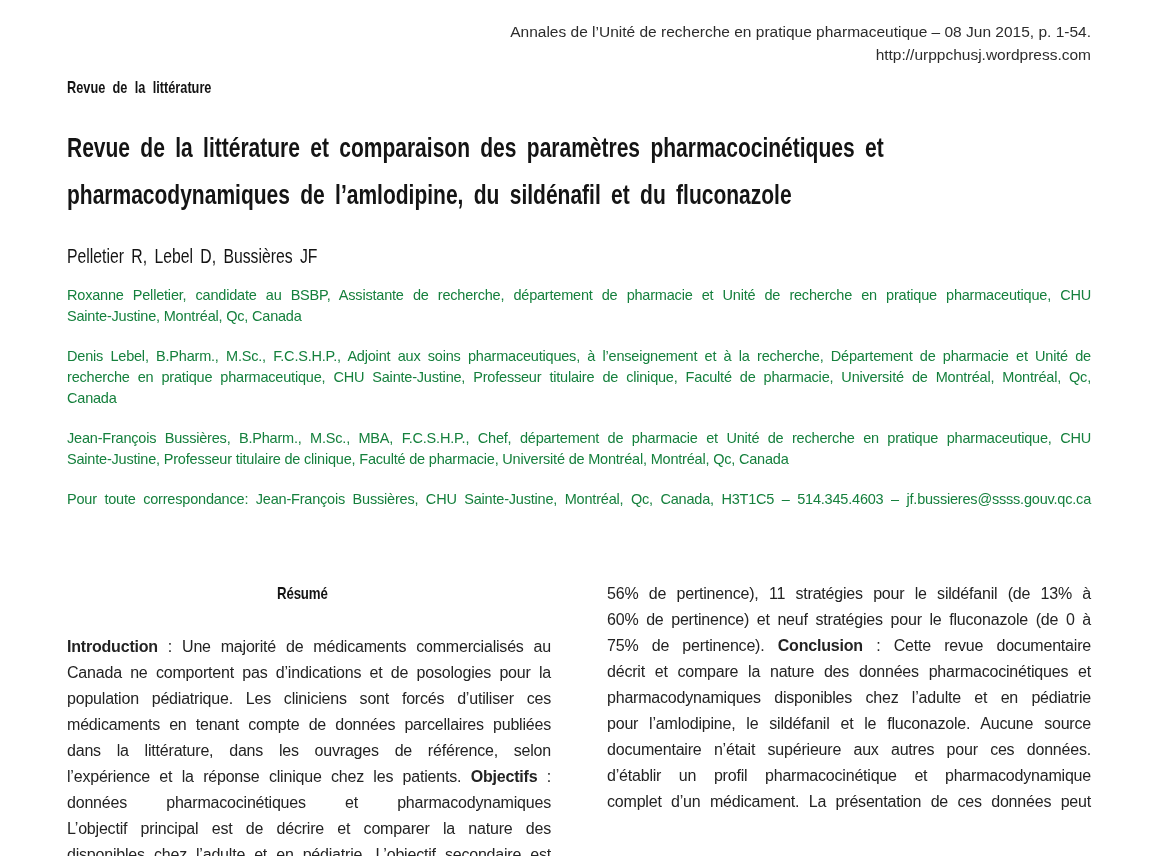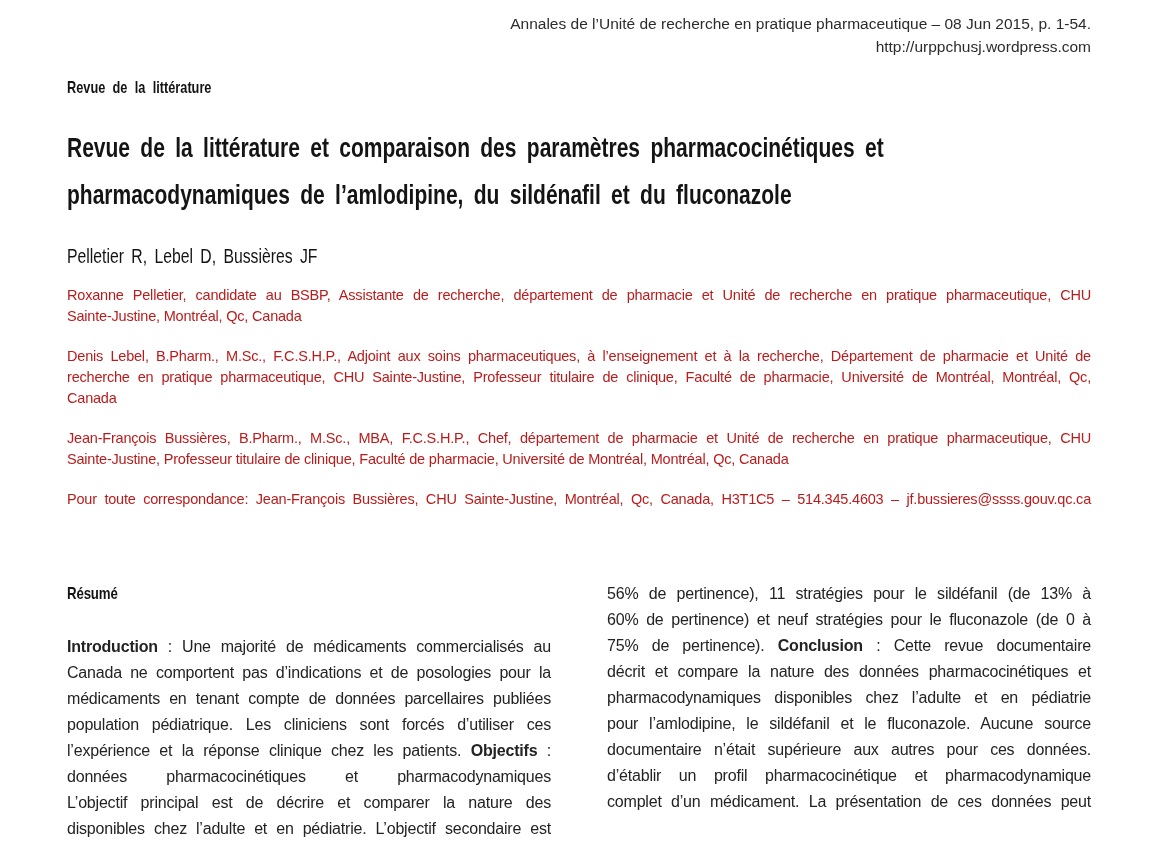--- a/index.html
+++ b/index.html
@@ -9,58 +9,58 @@
     overflow: hidden;
     position: relative;
     font-family: "Liberation Sans", sans-serif;
     color: #262626;
     -webkit-font-smoothing: antialiased;
   }
   .page { position: absolute; inset: 0; background: #fff; }
 
   
   .page-header {
-    position: absolute; top: 12px; left: 67px; width: 1024px;
+    position: absolute; top: 20px; left: 67px; width: 1024px;
     text-align: right; font-size: 15.5px; line-height: 23px; color: #2c2c2c;
   }
 
   
   .cond {
     display: inline-block;
     transform: scaleX(0.75);
     transform-origin: 0 0;
     white-space: nowrap;
     color: #141414;
   }
 
   .kicker { position: absolute; left: 67px; top: 78px; font-size: 17px; font-weight: bold; word-spacing: 5px; }
   .title  { position: absolute; left: 67px; top: 124px; width: 1200px; font-size: 28px; font-weight: bold; line-height: 47px; word-spacing: 6px; }
   .title .tline { white-space: nowrap; }
   .authors { position: absolute; left: 67px; top: 244px; font-size: 21px; font-weight: normal; word-spacing: 4px; }
 
   
   .affils {
     position: absolute; left: 67px; top: 285px; width: 1024px;
-    font-size: 14.5px; line-height: 21px; letter-spacing: -0.2px; color: #b91c1c;
+    font-size: 14.5px; line-height: 21px; letter-spacing: -0.2px; color: #15803d;
   }
   .affil-para { margin: 0 0 19px 0; }
 
   
   .jline { text-align: justify; text-align-last: justify; }
   .jline.jlast { text-align-last: left; }
   .b { font-weight: bold; }
 
   
   .col {
     position: absolute; top: 581px; width: 484px;
     font-size: 16px; line-height: 26px; letter-spacing: -0.2px; color: #232323;
   }
   .col-left  { left: 67px; }
   .col-right { left: 607px; }
-  .resume-heading { height: 26px; }
+  .resume-heading { height: 26px; text-align: center; }
   .resume-heading .cond { font-size: 17px; font-weight: bold; transform: scaleX(0.78); }
   .col-left .body-lines { margin-top: 27px; }
 </style>
 </head>
 <body>
 
 <div class="page">
 
   <div class="page-header">
     <div>Annales de l’Unité de recherche en pratique pharmaceutique – 08 Jun 2015, p. 1-54.</div>
@@ -101,22 +101,23 @@
       </div>
   </div>
 
   <div class="col col-left">
     <div class="resume-heading">
       <span class="cond">Résumé</span>
     </div>
     <div class="body-lines">
         <div class="jline"><span class="b">Introduction</span><span> : Une majorité de médicaments commercialisés au</span></div>
         <div class="jline"><span>Canada ne comportent pas d’indications et de posologies pour la</span></div>
+        <div class="jline"><span>population pédiatrique. Les cliniciens sont forcés d’utiliser ces</span></div>
         <div class="jline"><span>médicaments en tenant compte de données parcellaires publiées</span></div>
-        <div class="jline"><span>population pédiatrique. Les cliniciens sont forcés d’utiliser ces</span></div>
+        <div class="jline"><span>dans la littérature, dans les ouvrages de référence, selon</span></div>
         <div class="jline"><span>l’expérience et la réponse clinique chez les patients. </span><span class="b">Objectifs</span><span> :</span></div>
         <div class="jline"><span>données pharmacocinétiques et pharmacodynamiques</span></div>
         <div class="jline"><span>L’objectif principal est de décrire et comparer la nature des</span></div>
         <div class="jline"><span>disponibles chez l’adulte et en pédiatrie. L’objectif secondaire est</span></div>
       </div>
   </div>
 
   <div class="col col-right">
     <div class="body-lines">
         <div class="jline"><span>56% de pertinence), 11 stratégies pour le sildéfanil (de 13% à</span></div>

